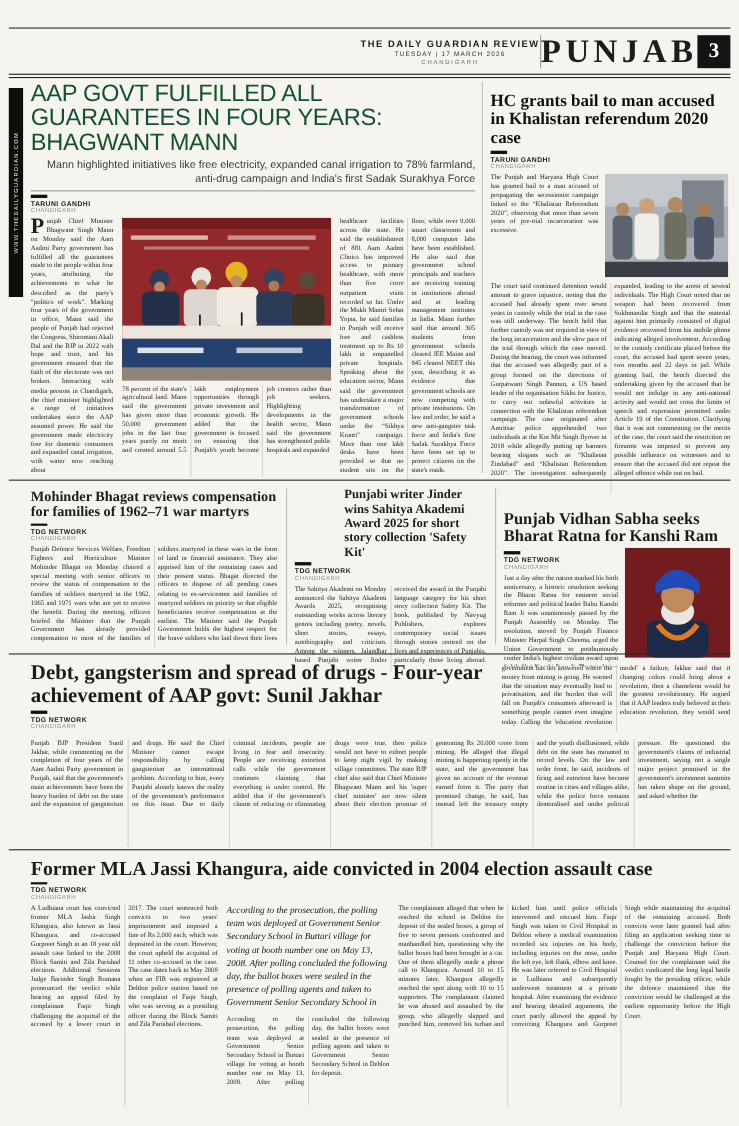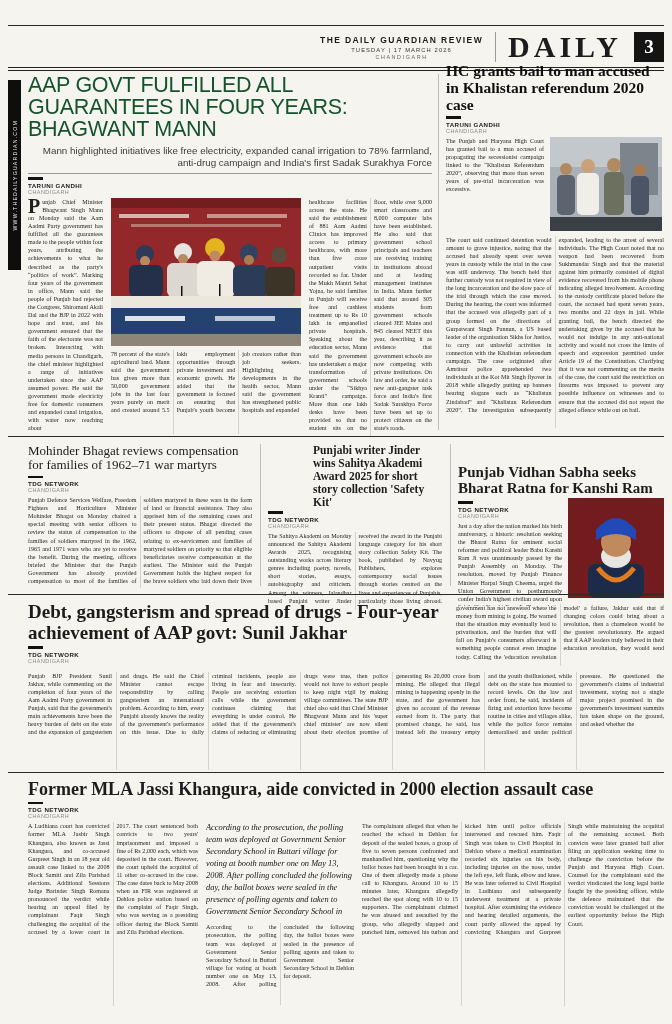--- a/index.html
+++ b/index.html
@@ -7,21 +7,21 @@
   .page {
     position:relative; width:672px; height:1024px; margin:0 auto;
     background:#f6f4ee; color:#1c1c1c; overflow:hidden;
     font-family:"Liberation Serif", serif;
   }
   .rule { position:absolute; border-top:1px solid #2a2a2a; }
   .vrule { position:absolute; border-left:1px solid #bdbdbd; }
 
   
   .masthead { position:absolute; left:8px; right:8px; top:29px; height:36px;
-    display:flex; align-items:center; justify-content:flex-end; gap:12px; }
+    display:flex; align-items:center; justify-content:flex-end; }
   .mast-center { text-align:center; }
   .mast-title { font-family:"Liberation Sans",sans-serif; font-weight:700; font-size:8.5px; letter-spacing:1.4px; }
   .mast-date  { font-family:"Liberation Sans",sans-serif; font-size:5.8px; letter-spacing:1.1px; color:#333; margin-top:2px; }
   .mast-city  { font-family:"Liberation Sans",sans-serif; font-size:5.4px; letter-spacing:1.6px; color:#666; margin-top:1px; }
   .mast-divider { width:1px; height:30px; background:#9a9a9a; }
   .mast-section { font-family:"Liberation Serif",serif; font-weight:700; font-size:30px; letter-spacing:4px; }
   .mast-page { width:30px; height:30px; background:#141414; color:#fff; display:flex;
     align-items:center; justify-content:center; font-weight:700; font-size:19px; }
   .double-rule { position:absolute; left:8px; right:8px; top:67px; height:4px;
     border-top:1.5px solid #222; border-bottom:0.5px solid #222; }
@@ -52,30 +52,30 @@
   .lead-body { display:flex; gap:8px; margin-top:2px; height:238px; }
   .lead-c1 { width:78px; height:238px; }
   .dropcap::first-letter { float:left; font-size:20px; line-height:15px;
     font-weight:700; padding:1px 2px 0 0; }
   .lead-mid { width:190px; display:flex; flex-direction:column; gap:4px; }
   .lead-mid svg { width:190px; height:148px; display:block; }
   .lead-mid .under { height:84px; }
   .lead-right { width:128px; height:238px; }
 
   
-  .hc { position:absolute; left:446px; top:62px; width:218px; }
+  .hc { position:absolute; left:446px; top:83px; width:218px; }
   .hc h2 { font-weight:700; font-size:15.5px; line-height:1.1; color:#101010; }
   .hc-row1 { display:flex; gap:6px; margin-top:2px; }
   .hc-row1 .txt { width:98px; height:94px; }
   .hc-row1 svg { width:112px; height:94px; display:block; }
   .hc-row2 { margin-top:5px; height:192px; }
 
   
   .martyrs { position:absolute; left:28px; top:444px; width:224px; }
-  .martyrs h3 { font-weight:400; font-size:13px; line-height:1.1; }
+  .martyrs h3 { font-weight:700; font-size:13px; line-height:1.1; }
   .martyrs .body { height:92px; margin-top:2px; }
   .jinder { position:absolute; left:268px; top:444px; width:174px; }
   .jinder h3 { font-weight:700; font-size:11.5px; line-height:1.12;margin-left:45px; }
   .jinder .body { height:78px; margin-top:2px; }
   .kanshi { position:absolute; left:458px; top:444px; width:206px;margin-top:20px; }
   .kanshi h3 { font-weight:700; font-size:15px; line-height:1.08; }
   .kanshi-row { display:flex; gap:6px; margin-top:2px; }
   .kanshi-row .left { width:104px; }
   .kanshi-row .left .body { height:84px; }
   .kanshi-row svg { width:96px; height:100px; display:block; }
@@ -106,21 +106,21 @@
 
   <div class="rule" style="left:8px;right:8px;top:25px;"></div>
 
   <header class="masthead">
     <div class="mast-center">
       <div class="mast-title">THE DAILY GUARDIAN REVIEW</div>
       <div class="mast-date">TUESDAY | 17 MARCH 2026</div>
       <div class="mast-city">CHANDIGARH</div>
     </div>
     <div class="mast-divider"></div>
-    <div class="mast-section">DAILY</div>
+    <div class="mast-section">PUNJAB</div>
     <div class="mast-page">3</div>
   </header>
   <div class="double-rule"></div>
 
   <div class="edge-bar">
     <span>WWW.THEDAILYGUARDIAN.COM</span>
   </div>
 
   <article class="lead">
     <h1 class="lead-headline">AAP GOVT FULFILLED ALL GUARANTEES IN FOUR YEARS: BHAGWANT MANN</h1>
@@ -259,21 +259,21 @@
         </div>
       </div>
       <div class="jk-right bodytext cols2 clip">government has not answered where the money from mining is going. He warned that the situation may eventually lead to privatisation, and the burden that will fall on Punjab's consumers afterward is something people cannot even imagine today. Calling the 'education revolution model' a failure, Jakhar said that if changing colors could bring about a revolution, then a chameleon would be the greatest revolutionary. He argued that if AAP leaders truly believed in their education revolution, they would send their own children to government schools.</div>
     </div>
     <div class="jk-bottom bodytext cols7 clip">Punjab BJP President Sunil Jakhar, while commenting on the completion of four years of the Aam Aadmi Party government in Punjab, said that the government's main achievements have been the heavy burden of debt on the state and the expansion of gangsterism and drugs. He said the Chief Minister cannot escape responsibility by calling gangsterism an international problem. According to him, every Punjabi already knows the reality of the government's performance on this issue. Due to daily criminal incidents, people are living in fear and insecurity. People are receiving extortion calls while the government continues claiming that everything is under control. He added that if the government's claims of reducing or eliminating drugs were true, then police would not have to exhort people to keep night vigil by making village committees. The state BJP chief also said that Chief Minister Bhagwant Mann and his 'super chief minister' are now silent about their election promise of generating Rs 20,000 crore from mining. He alleged that illegal mining is happening openly in the state, and the government has given no account of the revenue earned from it. The party that promised change, he said, has instead left the treasury empty and the youth disillusioned, while debt on the state has mounted to record levels. On the law and order front, he said, incidents of firing and extortion have become routine in cities and villages alike, while the police force remains demoralised and under political pressure. He questioned the government's claims of industrial investment, saying not a single major project promised in the government's investment summits has taken shape on the ground, and asked whether the</div>
   </article>
 
   <div class="rule" style="left:8px;right:8px;top:772px;"></div>
 
   <article class="khangura">
-    <h2>Former MLA Jassi Khangura, aide convicted in 2000 election assault case</h2>
+    <h2>Former MLA Jassi Khangura, aide convicted in 2004 election assault case</h2>
     <div class="byline">
       <div class="bar"></div>
       <div class="name">TDG NETWORK</div>
       <div class="loc">CHANDIGARH</div>
     </div>
     <div class="kh-body">
       <div class="kh-a bodytext cols2 clip">A Ludhiana court has convicted former MLA Jasbir Singh Khangura, also known as Jassi Khangura, and co-accused Gurpreet Singh in an 18 year old assault case linked to the 2008 Block Samiti and Zila Parishad elections. Additional Sessions Judge Barinder Singh Romana pronounced the verdict while hearing an appeal filed by complainant Faqir Singh challenging the acquittal of the accused by a lower court in 2017. The court sentenced both convicts to two years' imprisonment and imposed a fine of Rs 2,000 each, which was deposited in the court. However, the court upheld the acquittal of 11 other co-accused in the case. The case dates back to May 2008 when an FIR was registered at Dehlon police station based on the complaint of Faqir Singh, who was serving as a presiding officer during the Block Samiti and Zila Parishad elections.</div>
       <div class="kh-mid">
         <div class="pull-quote">According to the prosecution, the polling team was deployed at Government Senior Secondary School in Buttari village for voting at booth number one on May 13, 2008. After polling concluded the following day, the ballot boxes were sealed in the presence of polling agents and taken to Government Senior Secondary School in Dehlon for deposit.</div>
         <div class="kh-mid-below bodytext cols2 clip">According to the prosecution, the polling team was deployed at Government Senior Secondary School in Buttari village for voting at booth number one on May 13, 2008. After polling concluded the following day, the ballot boxes were sealed in the presence of polling agents and taken to Government Senior Secondary School in Dehlon for deposit.</div>

